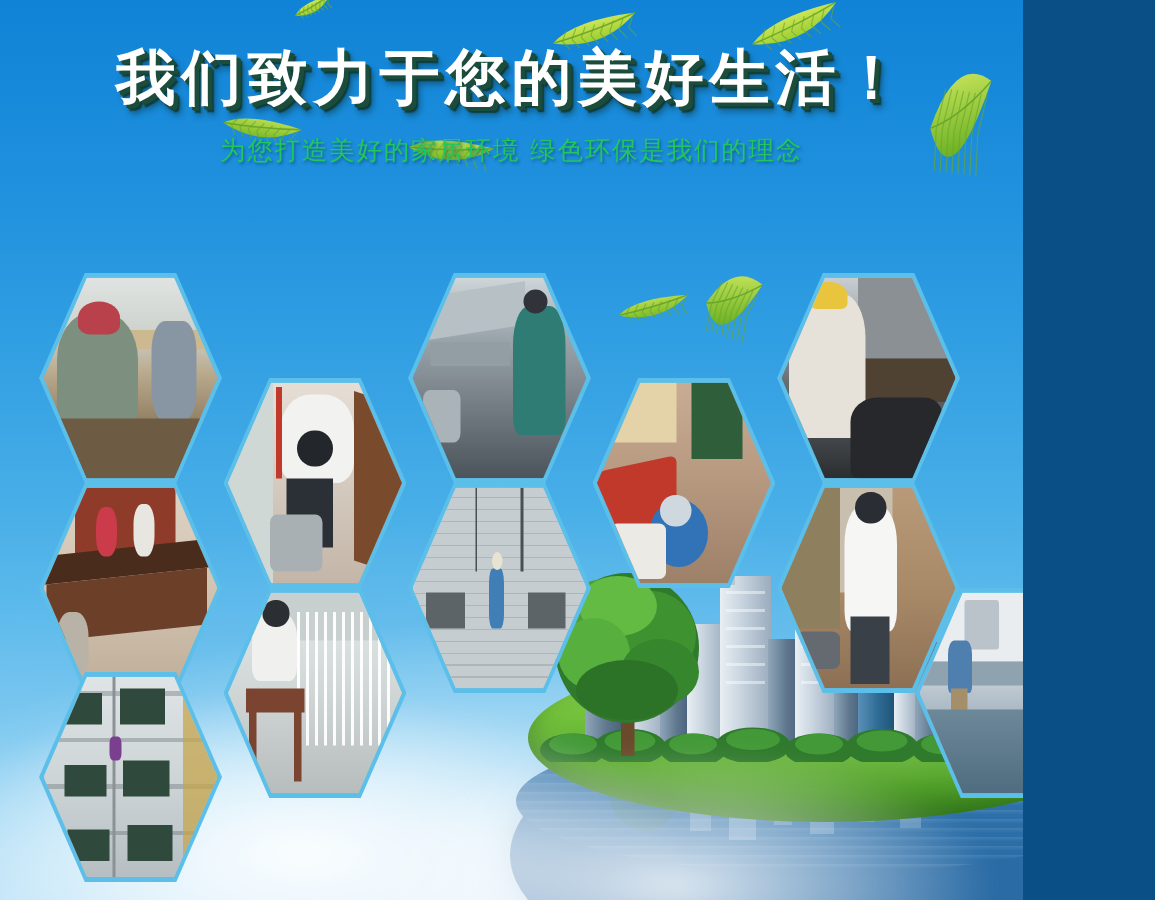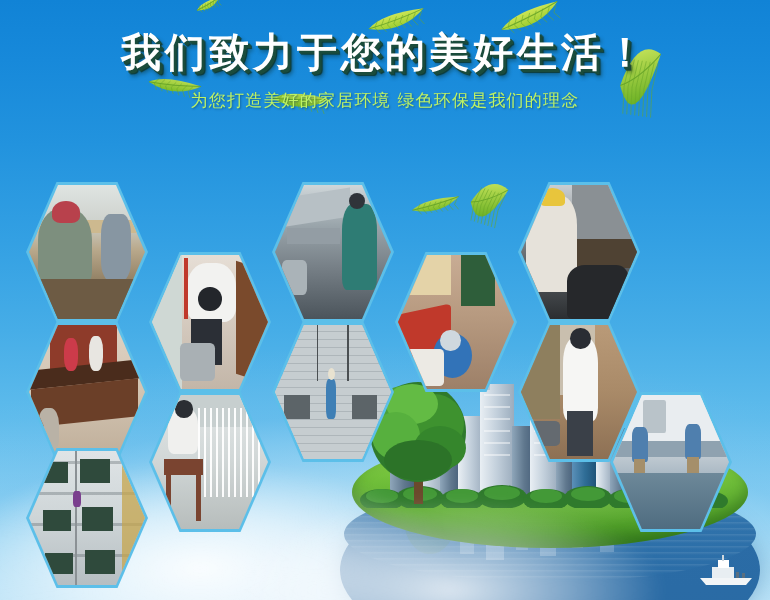--- a/index.html
+++ b/index.html
@@ -4,21 +4,21 @@
 <title>Banner</title>
 <style>
   * { box-sizing: border-box; }
   html, body {
     margin: 0; padding: 0;
     background: #0a4f86;
     font-family: "Liberation Sans", "DejaVu Sans", sans-serif;
   }
   #stage {
     position: relative;
-    width: 770px; height: 600px;
+    width: 682px; height: 600px;
     overflow: hidden;
   }
 
   
   .sky {
     position: absolute; inset: 0;
     background:
       radial-gradient(ellipse 900px 420px at 50% 108%, #dff0fb 0%, #cfe9fa 16%, rgba(185,224,246,0.75) 34%, rgba(120,190,235,0.25) 56%, rgba(120,190,235,0) 72%),
       linear-gradient(180deg,
         #1183d6 0%,
@@ -53,21 +53,21 @@
     letter-spacing: 4px; line-height: 1.12;
     text-shadow:
        2px 2px 0 #1b4c3c,
        3px 3px 0 #1b4c3c,
        4px 4px 1px rgba(12,50,38,0.85),
        5px 6px 4px rgba(6,35,26,0.45);
     font-family: "DejaVu Sans", "Liberation Sans", sans-serif;
   }
   .subhead {
     margin-top: 14px;
-    font-size: 17px; color: #bef264; letter-spacing: 1.2px;
+    font-size: 17px; color: #22c55e; letter-spacing: 1.2px;
     text-shadow: 1px 1px 2px rgba(10,60,90,0.55);
     font-family: "DejaVu Sans", "Liberation Sans", sans-serif;
     text-align: center;
   }
 
   
   .leaf { position: absolute; z-index: 38; pointer-events: none; }
 
   
   .hex {

